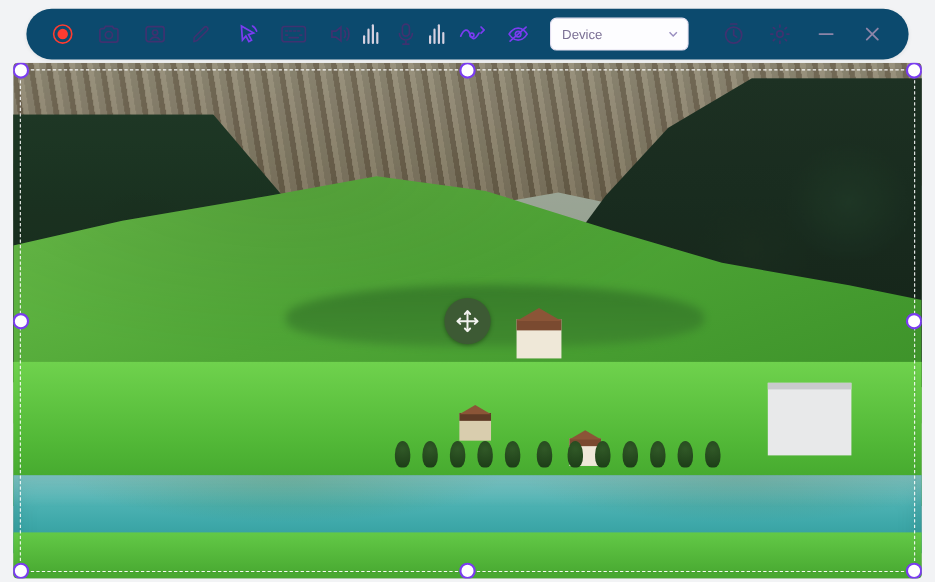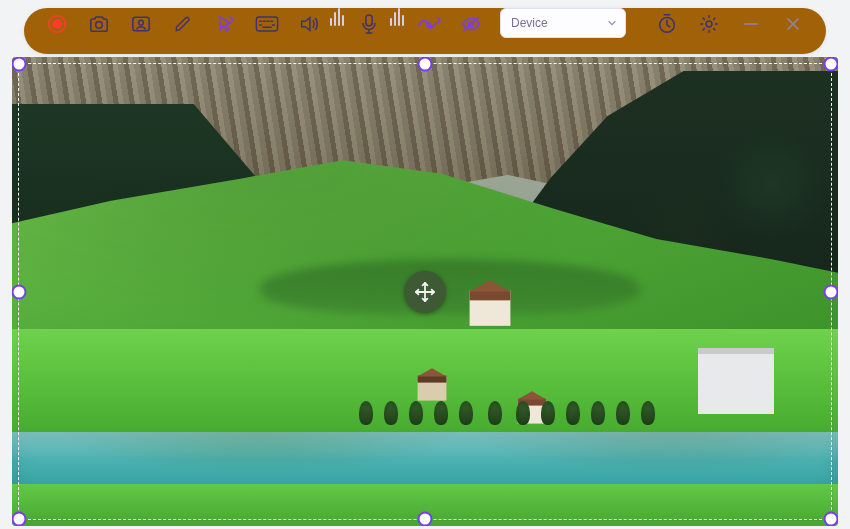--- a/index.html
+++ b/index.html
@@ -12,24 +12,25 @@
     overflow: hidden;
     -webkit-font-smoothing: antialiased;
   }
 
   .toolbar {
     position: absolute;
     top: 8px;
     left: 24px;
     right: 24px;
     height: 46px;
-    background: #a16207;
+    background: #0c4a6e;
     border-radius: 24px;
     box-shadow: 0 1px 4px rgba(0,0,0,0.08);
     display: flex;
+    align-items: center;
     padding: 0 14px;
     gap: 4px;
   }
 
   .tb-btn {
     width: 38px;
     height: 32px;
     display: flex;
     align-items: center;
     justify-content: center;

